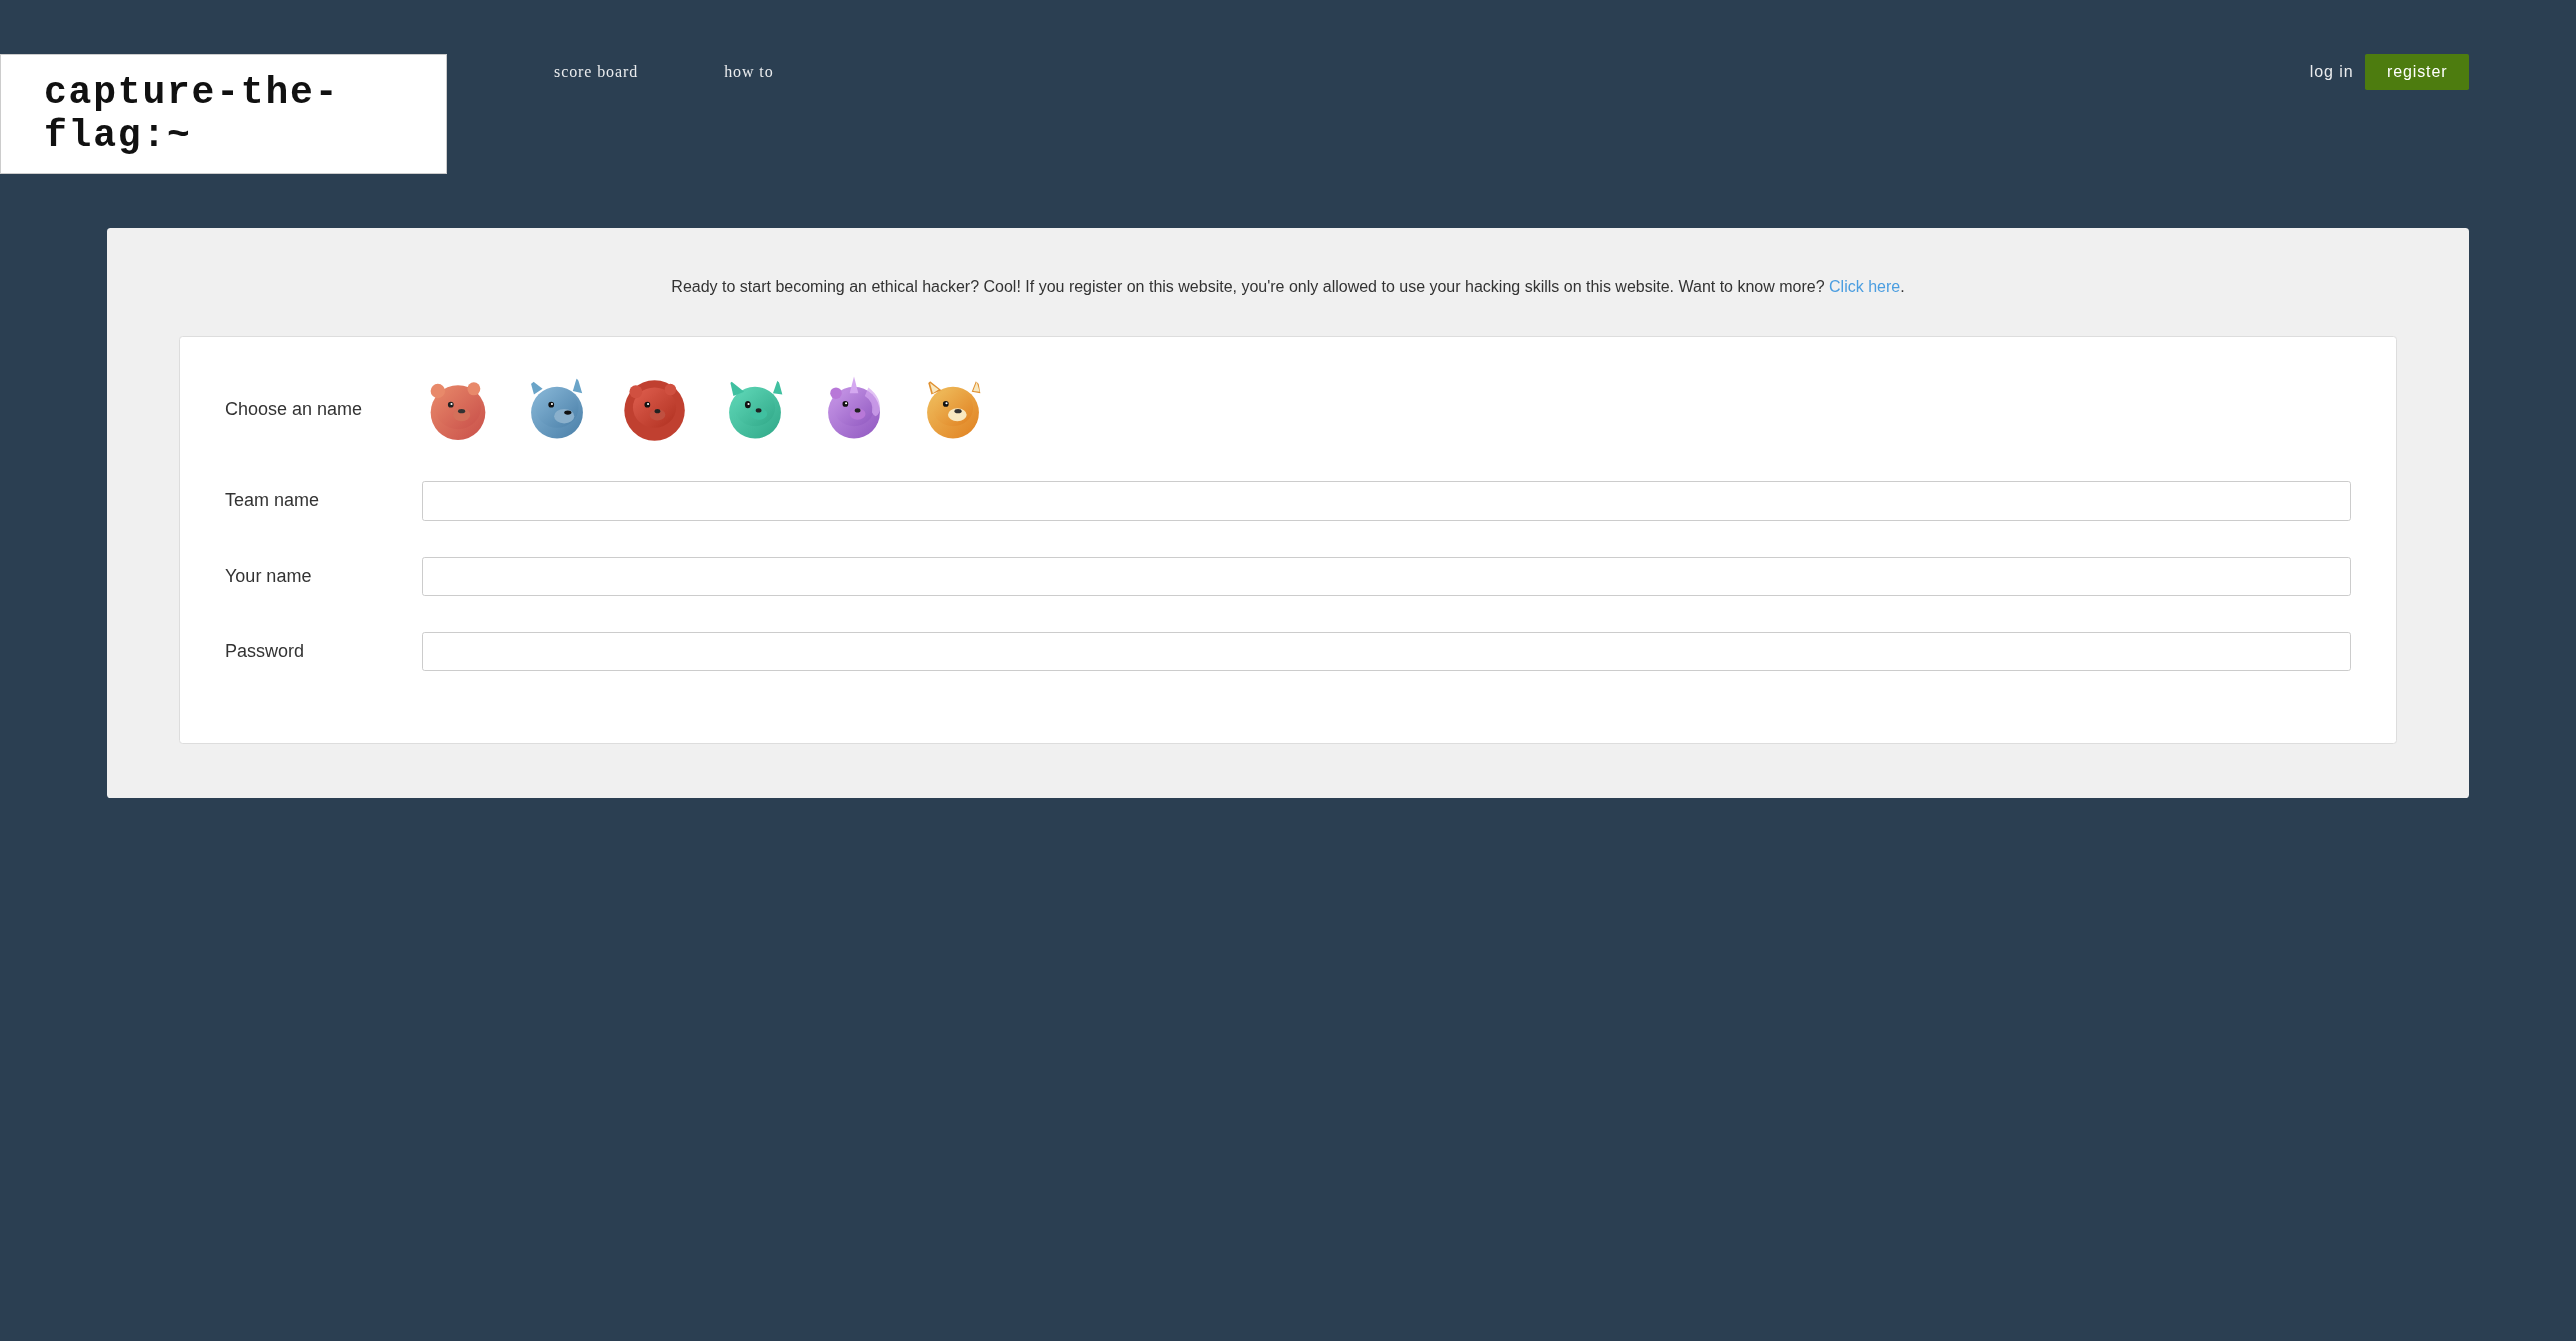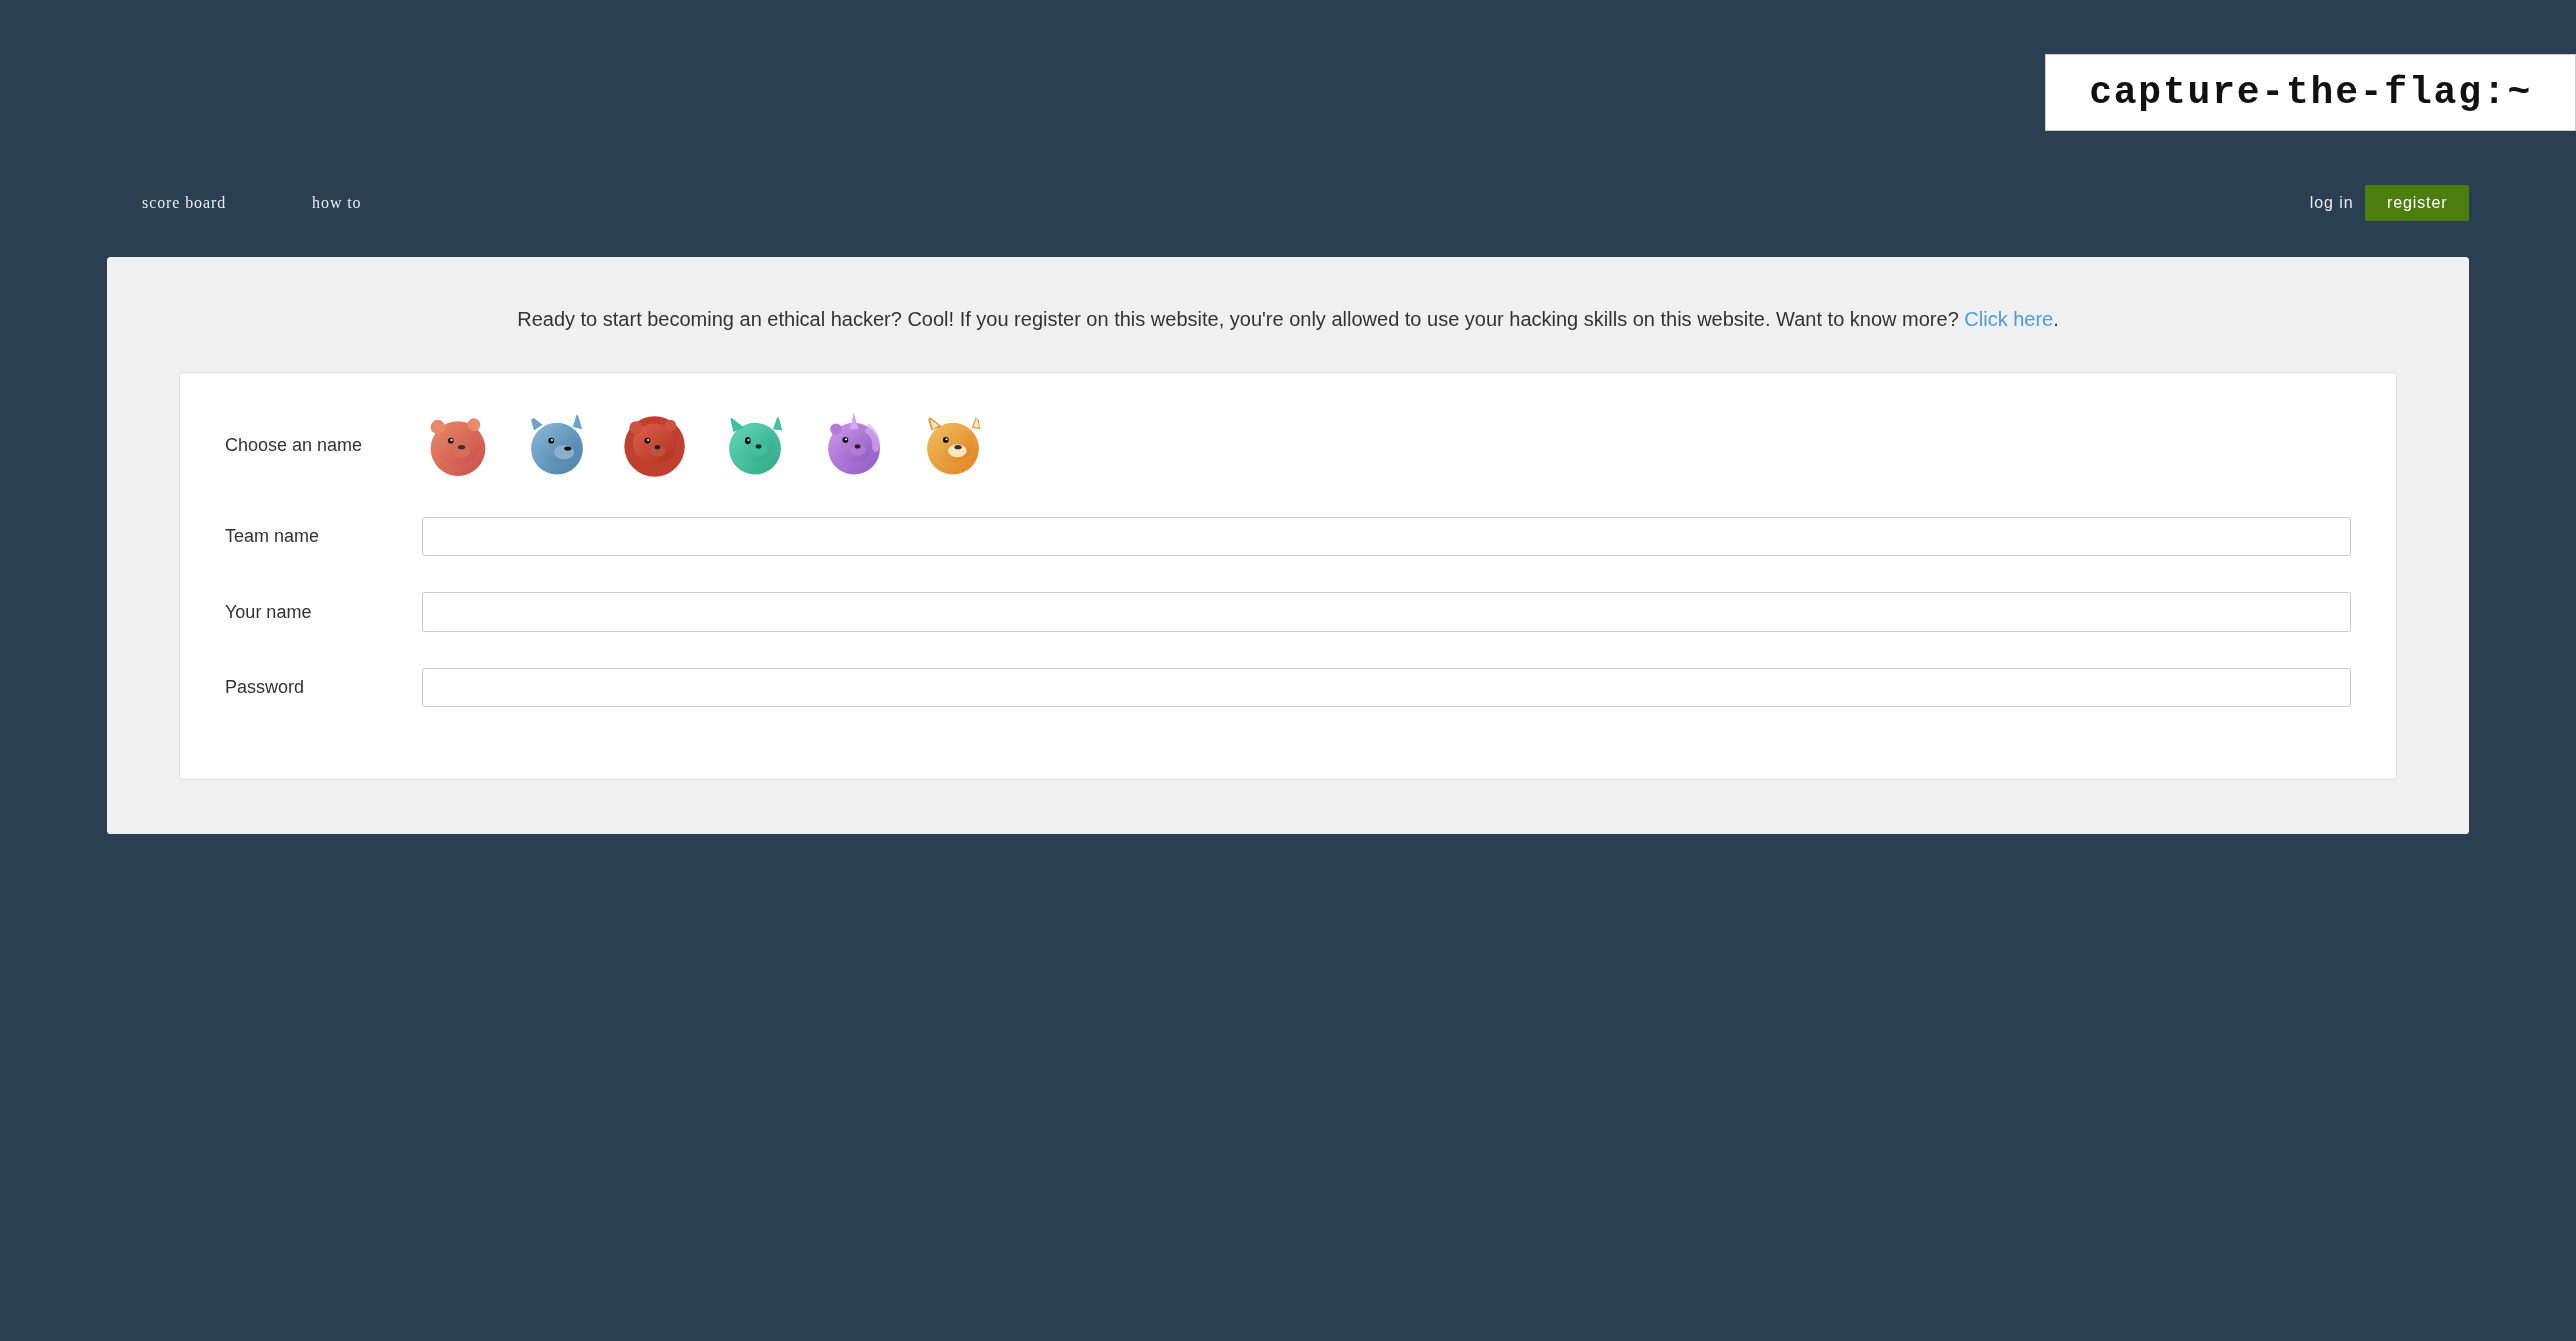--- a/index.html
+++ b/index.html
@@ -10,24 +10,23 @@
 
     body {
       background-color: #2b3f52;
       font-family: 'Segoe UI', Arial, sans-serif;
       min-height: 100vh;
       color: #fff;
     }
 
     .header {
       display: flex;
-      flex-direction: column;
-      align-items: flex-end;
+      flex-direction: row;
+      align-items: flex-start;
       padding-top: 54px;
-      margin-left: 35px;
     }
 
     .logo-box {
       background: #fff;
       border: 1.8px solid #ccc;
       padding: 16px 43px;
       margin-bottom: 54px;
     }
 
     .logo-text {
@@ -83,21 +82,21 @@
     .main-content {
       background-color: #f0f0f0;
       margin: 0 107px;
       border-radius: 3.6px;
       padding: 45px 0 54px;
     }
 
     .intro-text {
       text-align: center;
       color: #333;
-      font-size: 20px;
+      font-size: 16px;
       line-height: 1.7;
       margin-bottom: 36px;
       padding: 0 72px;
     }
 
     .intro-text a {
       color: #4a9de0;
       text-decoration: none;
     }
 

